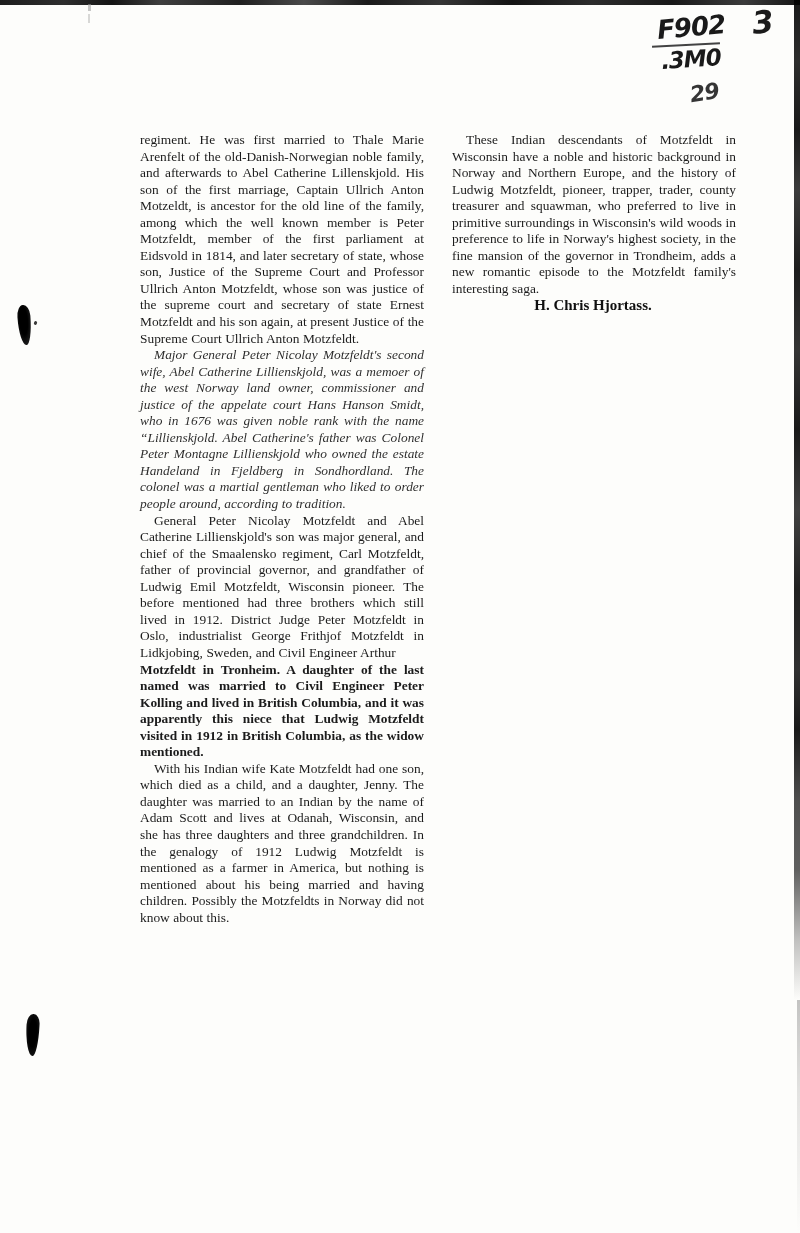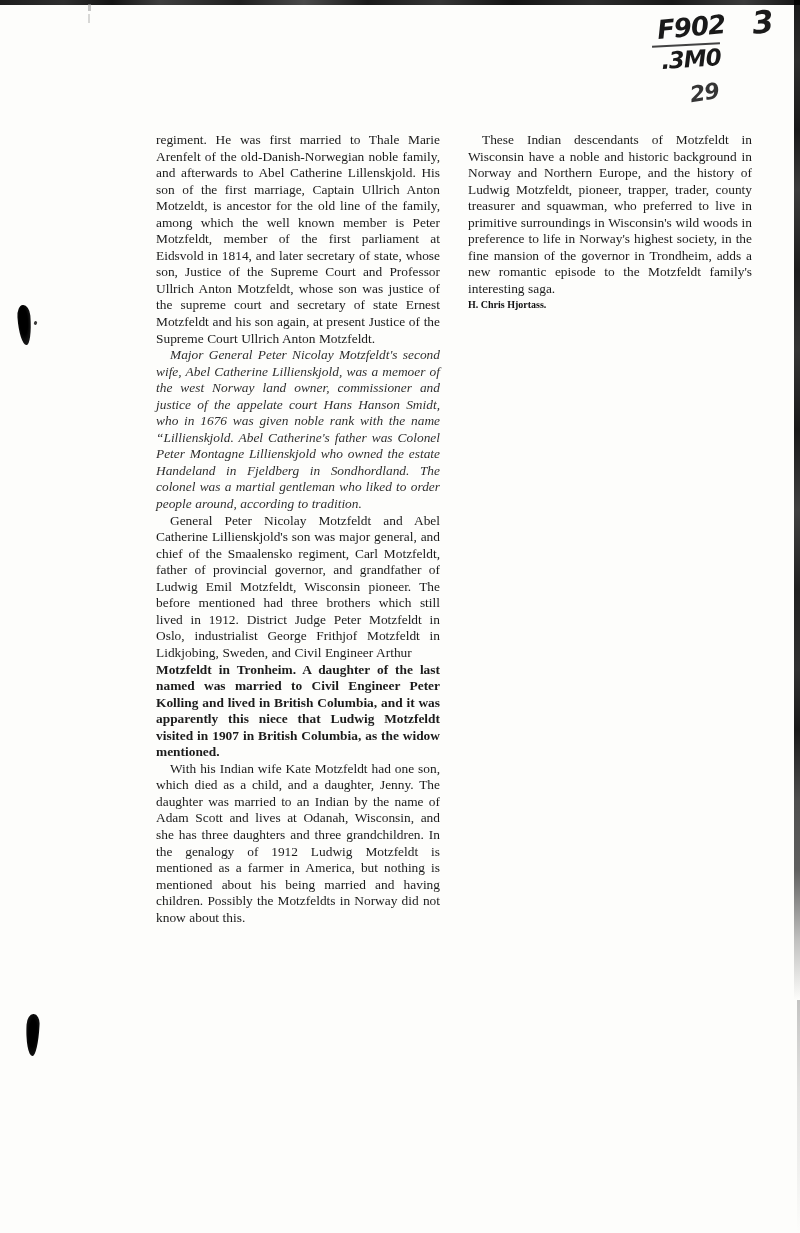--- a/index.html
+++ b/index.html
@@ -127,21 +127,21 @@
     left: 752px; top: 4px;
     font-size: 31px;
     font-style: italic;
     font-weight: 700;
     transform: rotate(-6deg);
   }
 
   
   #clipping {
     position: absolute;
-    left: 156px;
+    left: 140px;
     top: 132px;
     width: 596px;
     display: flex;
     gap: 28px;
     align-items: flex-start;
   }
   .column { width: 284px; }
 
   p.para {
     margin: 0;
@@ -158,22 +158,22 @@
 
   
   .ink-medium   { color: #242424; font-weight: 400; }
   .ink-faded    { color: #6f6f6f; font-weight: 400; opacity: .93; font-style: italic; }
   .ink-normal   { color: #1f1f1f; font-weight: 400; }
   .ink-dark     { color: #101010; font-weight: 400; }
   .ink-darkest  { color: #000;    font-weight: 700; }
 
   .signature {
     margin: 0;
-    text-align: left;
-    font-size: 10px;
+    text-align: center;
+    font-size: 15px;
     line-height: 16.55px;
     color: #101010;
     font-weight: 600;
     padding-right: 2px;
   }
 </style>
 </head>
 <body>
 
 <div id="page">
@@ -193,21 +193,21 @@
   <div class="handwriting hw-callnum-2">.3M0</div>
   <div class="handwriting hw-accession">29</div>
   <div class="handwriting hw-pagenum">3</div>
 
   <div id="clipping">
 
     <div class="column" id="col-one">
         <p class="para ink-medium no-indent">regiment. He was first married to Thale Marie Arenfelt of the old-Danish-Norwegian noble family, and afterwards to Abel Catherine Lillenskjold. His son of the first marriage, Captain Ullrich Anton Motzeldt, is ancestor for the old line of the family, among which the well known member is Peter Motzfeldt, member of the first parliament at Eidsvold in 1814, and later secretary of state, whose son, Justice of the Supreme Court and Professor Ullrich Anton Motzfeldt, whose son was justice of the supreme court and secretary of state Ernest Motzfeldt and his son again, at present Justice of the Supreme Court Ullrich Anton Motzfeldt.</p>
         <p class="para ink-faded">Major General Peter Nicolay Motzfeldt's second wife, Abel Catherine Lillienskjold, was a memoer of the west Norway land owner, commissioner and justice of the appelate court Hans Hanson Smidt, who in 1676 was given noble rank with the name “Lillienskjold. Abel Catherine's father was Colonel Peter Montagne Lillienskjold who owned the estate Handeland in Fjeldberg in Sondhordland. The colonel was a martial gentleman who liked to order people around, according to tradition.</p>
         <p class="para ink-normal">General Peter Nicolay Motzfeldt and Abel Catherine Lillienskjold's son was major general, and chief of the Smaalensko regiment, Carl Motzfeldt, father of provincial governor, and grandfather of Ludwig Emil Motzfeldt, Wisconsin pioneer. The before mentioned had three brothers which still lived in 1912. District Judge Peter Motzfeldt in Oslo, industrialist George Frithjof Motzfeldt in Lidkjobing, Sweden, and Civil Engineer Arthur</p>
-        <p class="para ink-darkest no-indent">Motzfeldt in Tronheim. A daughter of the last named was married to Civil Engineer Peter Kolling and lived in British Columbia, and it was apparently this niece that Ludwig Motzfeldt visited in 1907 in British Columbia, as the widow mentioned.</p>
+        <p class="para ink-darkest no-indent">Motzfeldt in Tronheim. A daughter of the last named was married to Civil Engineer Peter Kolling and lived in British Columbia, and it was apparently this niece that Ludwig Motzfeldt visited in 1912 in British Columbia, as the widow mentioned.</p>
         <p class="para ink-dark">With his Indian wife Kate Motzfeldt had one son, which died as a child, and a daughter, Jenny. The daughter was married to an Indian by the name of Adam Scott and lives at Odanah, Wisconsin, and she has three daughters and three grandchildren. In the genalogy of 1912 Ludwig Motzfeldt is mentioned as a farmer in America, but nothing is mentioned about his being married and having children. Possibly the Motzfeldts in Norway did not know about this.</p>
       </div>
 
     <div class="column" id="col-two">
       <div id="col-two-paras">
           <p class="para ink-dark">These Indian descendants of Motzfeldt in Wisconsin have a noble and historic background in Norway and Northern Europe, and the history of Ludwig Motzfeldt, pioneer, trapper, trader, county treasurer and squawman, who preferred to live in primitive surroundings in Wisconsin's wild woods in preference to life in Norway's highest society, in the fine mansion of the governor in Trondheim, adds a new romantic episode to the Motzfeldt family's interesting saga.</p>
         </div>
       <p class="signature">H. Chris Hjortass.</p>
     </div>
 

